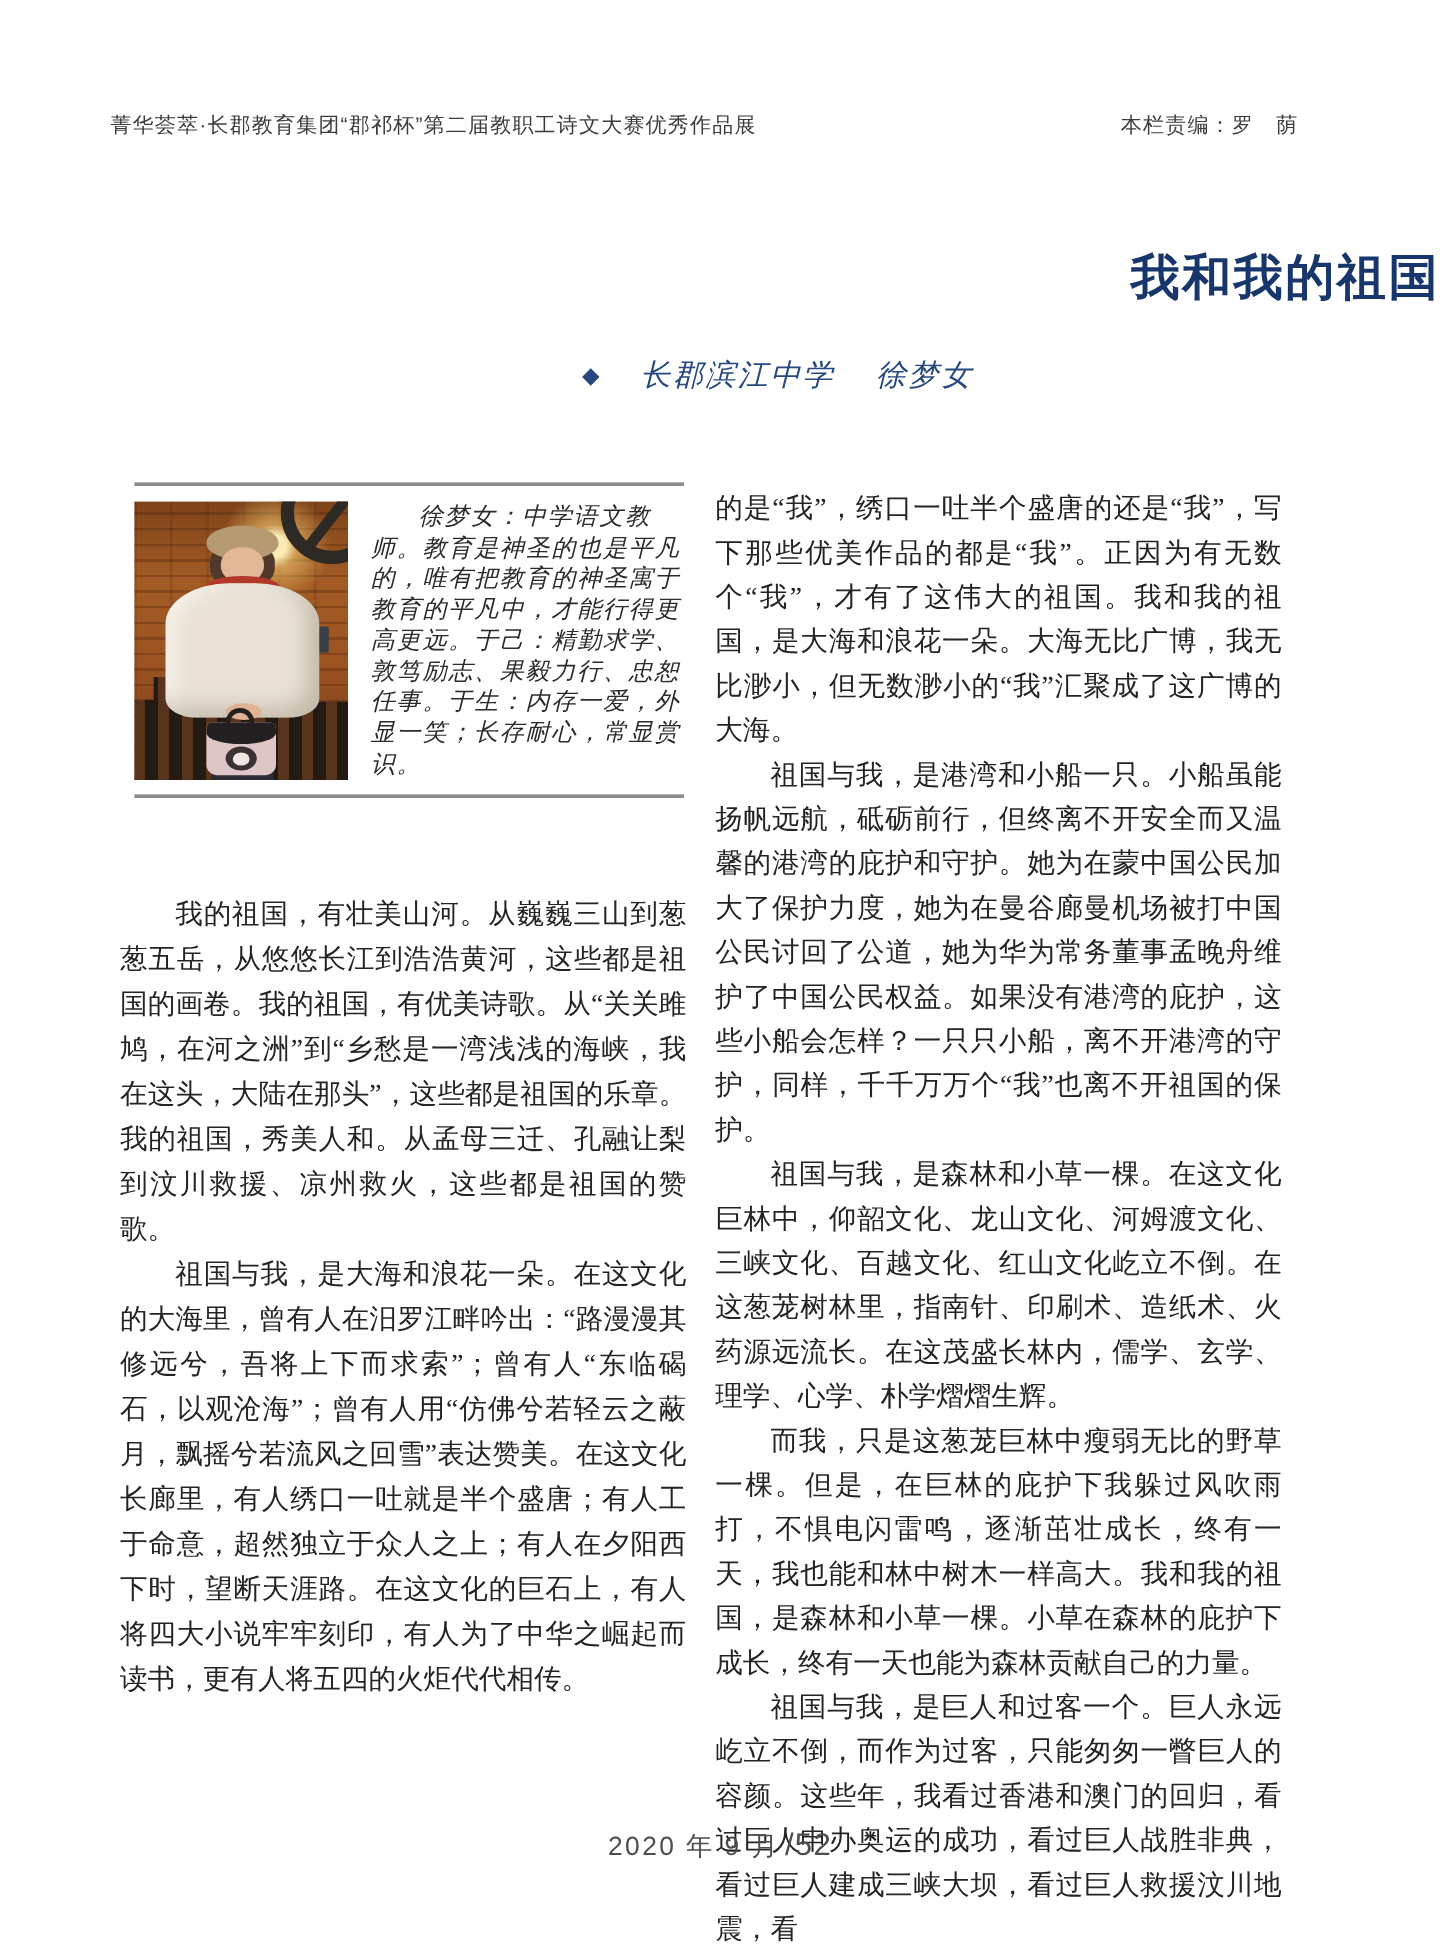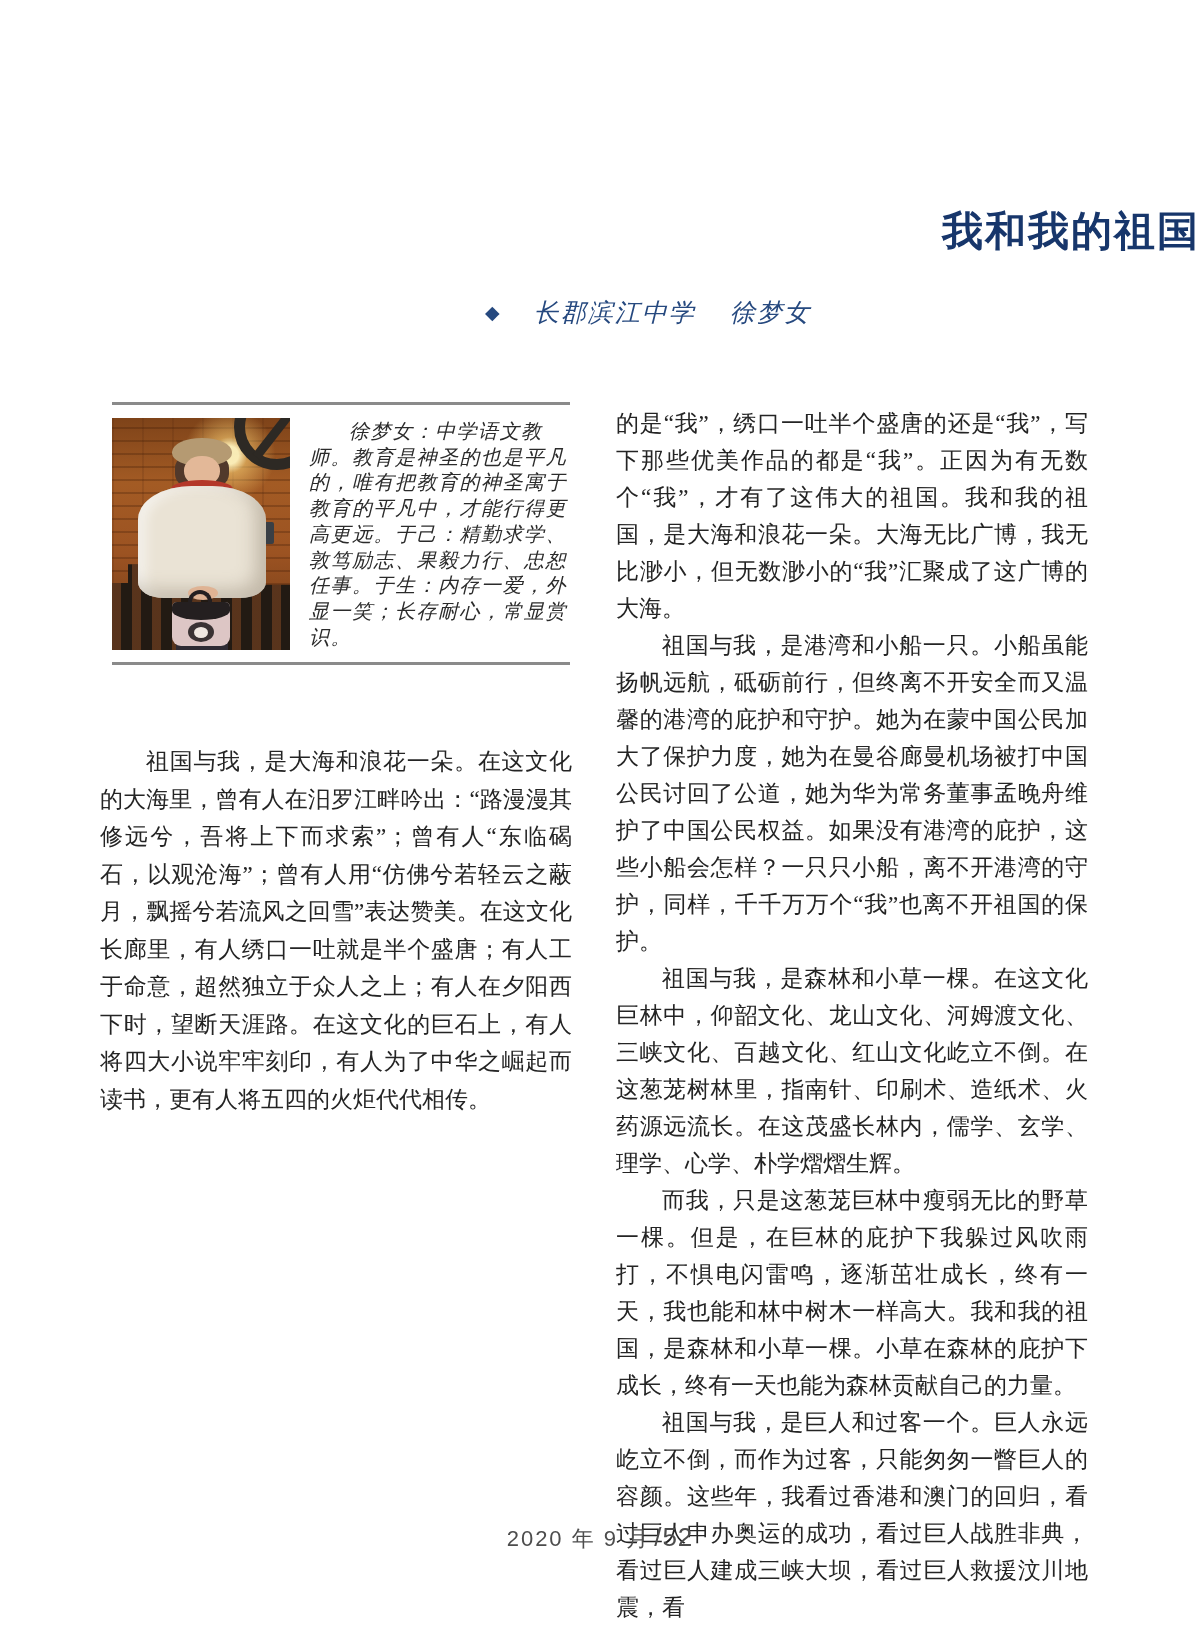--- a/index.html
+++ b/index.html
@@ -35,21 +35,21 @@
     font-size:25px; color:#26497f; letter-spacing:2px;margin-left:48px;
   }
   .article-byline .diamond {
     font-style:normal; font-size:19px; vertical-align:2px; margin-right:24px;
   }
   .article-byline .school { margin-right:26px; }
 
   
   .content-columns {
     position:absolute; top:402px; left:100px; width:988px;
-    display:flex; gap:44px;
+    display:flex; gap:24px;
   }
   .col { width:472px; }
 
   
   .bio-section {
     margin-left:12px; width:458px;
     border-top:3px solid #8a8a8a;
     border-bottom:3px solid #8a8a8a;
     padding:13px 0 12px 0;
     display:flex; gap:19px;
@@ -158,20 +158,24 @@
   .bag-motif::before {
     content:""; position:absolute; left:6px; top:5px; width:14px; height:11px;
     background:#efe7e0; border-radius:50%;
   }
 </style>
 </head>
 <body>
 
 <div class="page">
 
+  <div class="page-header">
+    <span>菁华荟萃·长郡教育集团“郡祁杯”第二届教职工诗文大赛优秀作品展</span>
+    <span>本栏责编：罗　荫</span>
+  </div>
 
   <div class="article-title">我和我的祖国</div>
 
   <div class="article-byline">
     <span class="diamond">◆</span>
     <span class="school">长郡滨江中学</span>
     <span class="author">徐梦女</span>
   </div>
 
   <div class="content-columns">
@@ -193,20 +197,21 @@
           <div class="bag">
             <div class="bag-handle"></div>
             <div class="bag-flap"></div>
             <div class="bag-motif"></div>
           </div>
         </div>
         <div class="bio-text">徐梦女：中学语文教师。教育是神圣的也是平凡的，唯有把教育的神圣寓于教育的平凡中，才能行得更高更远。于己：精勤求学、敦笃励志、果毅力行、忠恕任事。于生：内存一爱，外显一笑；长存耐心，常显赏识。</div>
       </div>
 
       <div class="body-paras">
+        <p class="para">我的祖国，有壮美山河。从巍巍三山到葱葱五岳，从悠悠长江到浩浩黄河，这些都是祖国的画卷。我的祖国，有优美诗歌。从“关关雎鸠，在河之洲”到“乡愁是一湾浅浅的海峡，我在这头，大陆在那头”，这些都是祖国的乐章。我的祖国，秀美人和。从孟母三迁、孔融让梨到汶川救援、凉州救火，这些都是祖国的赞歌。</p>
         <p class="para">祖国与我，是大海和浪花一朵。在这文化的大海里，曾有人在汨罗江畔吟出：“路漫漫其修远兮，吾将上下而求索”；曾有人“东临碣石，以观沧海”；曾有人用“仿佛兮若轻云之蔽月，飘摇兮若流风之回雪”表达赞美。在这文化长廊里，有人绣口一吐就是半个盛唐；有人工于命意，超然独立于众人之上；有人在夕阳西下时，望断天涯路。在这文化的巨石上，有人将四大小说牢牢刻印，有人为了中华之崛起而读书，更有人将五四的火炬代代相传。</p>
       </div>
 
     </div>
 
     <div class="col col-right">
       <p class="para cont">的是“我”，绣口一吐半个盛唐的还是“我”，写下那些优美作品的都是“我”。正因为有无数个“我”，才有了这伟大的祖国。我和我的祖国，是大海和浪花一朵。大海无比广博，我无比渺小，但无数渺小的“我”汇聚成了这广博的大海。</p>
       <p class="para">祖国与我，是港湾和小船一只。小船虽能扬帆远航，砥砺前行，但终离不开安全而又温馨的港湾的庇护和守护。她为在蒙中国公民加大了保护力度，她为在曼谷廊曼机场被打中国公民讨回了公道，她为华为常务董事孟晚舟维护了中国公民权益。如果没有港湾的庇护，这些小船会怎样？一只只小船，离不开港湾的守护，同样，千千万万个“我”也离不开祖国的保护。</p>
       <p class="para">祖国与我，是森林和小草一棵。在这文化巨林中，仰韶文化、龙山文化、河姆渡文化、三峡文化、百越文化、红山文化屹立不倒。在这葱茏树林里，指南针、印刷术、造纸术、火药源远流长。在这茂盛长林内，儒学、玄学、理学、心学、朴学熠熠生辉。</p>
       <p class="para">而我，只是这葱茏巨林中瘦弱无比的野草一棵。但是，在巨林的庇护下我躲过风吹雨打，不惧电闪雷鸣，逐渐茁壮成长，终有一天，我也能和林中树木一样高大。我和我的祖国，是森林和小草一棵。小草在森林的庇护下成长，终有一天也能为森林贡献自己的力量。</p>

